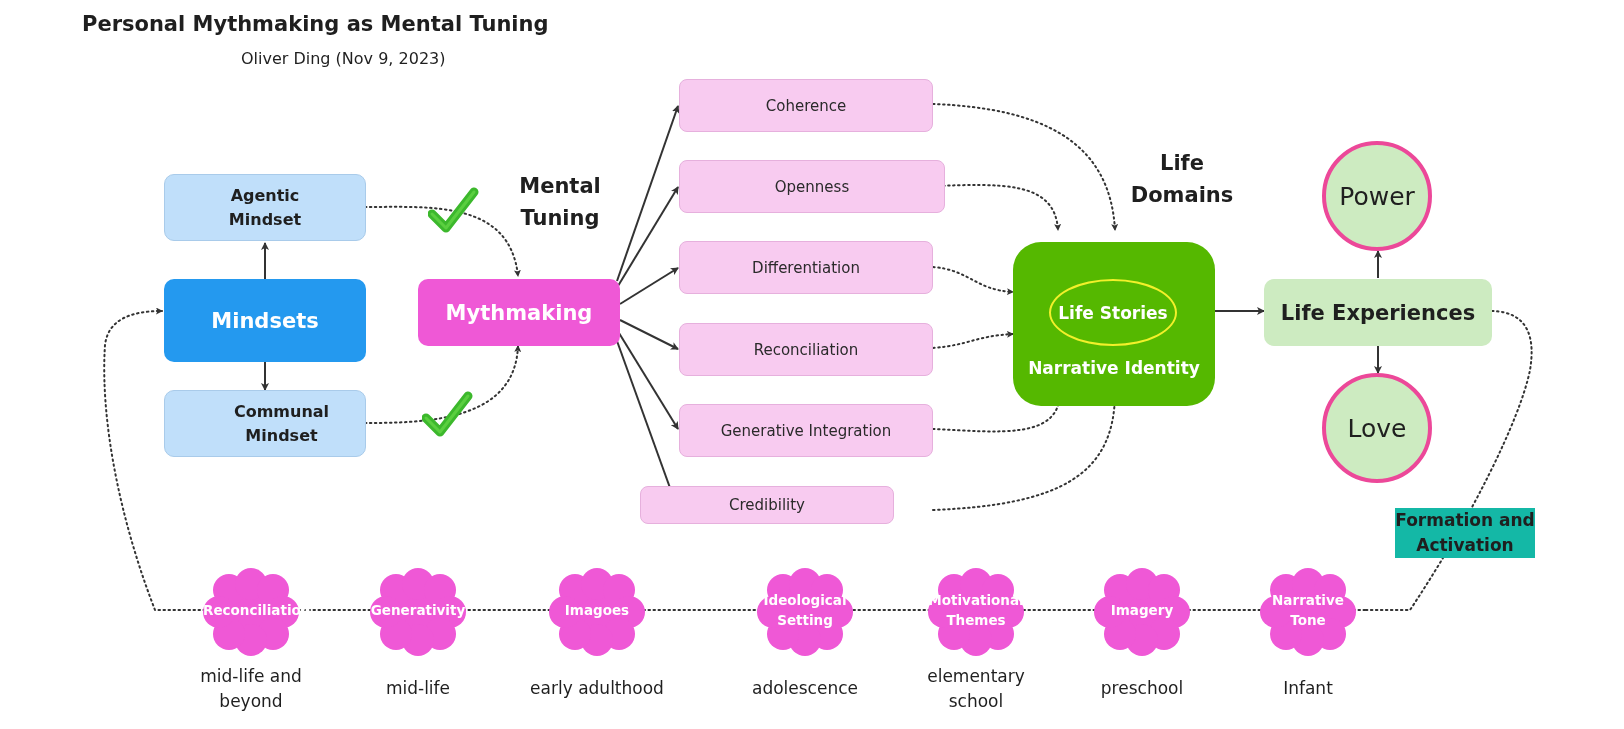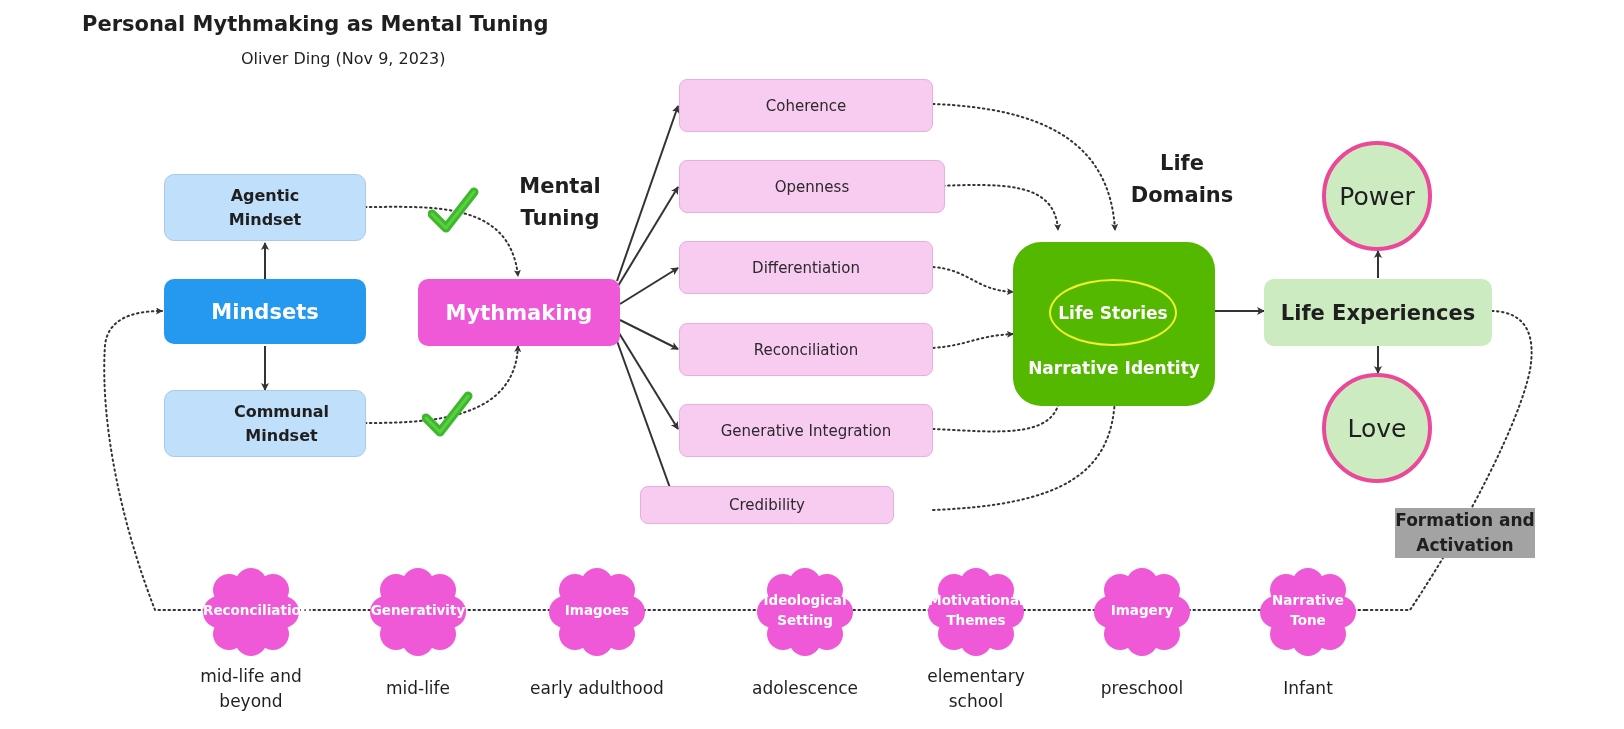--- a/index.html
+++ b/index.html
@@ -68,21 +68,21 @@
     <path d="M933,510 C1060,505 1115,475 1115,392" marker-end="url(#arrs)"></path>
     <path d="M1492,311 C1530,312 1535,340 1530,370 C1520,420 1470,520 1410,610 L1365,610"></path>
     <path d="M1365,610 L155,610"></path>
     <path d="M155,610 C120,520 100,420 105,345 C108,320 130,311 162,311" marker-end="url(#arrs)"></path>
   </g>
 </svg>
 
 <div class="box mind-light" style="left:164px;top:174px;width:202px;height:67px;">
   <span style="width:110px;">Agentic Mindset</span>
 </div>
-<div class="box mind-main" style="left:164px;top:279px;width:202px;height:65px;">
+<div class="box mind-main" style="left:164px;top:279px;width:202px;height:83px;">
   <span>Mindsets</span>
 </div>
 <div class="box mind-light" style="left:164px;top:390px;width:202px;height:67px;">
   <span style="width:110px;margin-left:33px;">Communal Mindset</span>
 </div>
 
 <svg class="abs" style="left:428px;top:186px;" width="52" height="52" viewBox="0 0 52 52">
   <path d="M4,28 L18,42 L46,6" fill="none" stroke="#3cb82c" stroke-width="9" stroke-linecap="round" stroke-linejoin="round"></path>
   <path d="M4,28 L18,42 L46,6" fill="none" stroke="#6ede4c" stroke-width="3" stroke-linecap="round" stroke-linejoin="round" opacity="0.6"></path>
 </svg>
@@ -126,21 +126,21 @@
 <div class="box exp" style="left:1264px;top:279px;width:228px;height:67px;">
   <span>Life Experiences</span>
 </div>
 <div class="box circle" style="left:1322px;top:141px;width:110px;height:110px;">
   <span>Power</span>
 </div>
 <div class="box circle" style="left:1322px;top:373px;width:110px;height:110px;">
   <span>Love</span>
 </div>
 
-<div class="label-bold" style="left:1395px;top:508px;width:140px;font-size:17px;line-height:25px;background:#a3a3a3;text-align:center;">Formation and Activation</div>
+<div class="label-bold" style="left:1395px;top:508px;width:140px;font-size:17px;line-height:25px;background:#14b8a6;text-align:center;">Formation and Activation</div>
 
 <div id="timeline">
     <svg width="112" height="88" viewBox="0 0 112 88" style="position: absolute; left: 195px; top: 568px;">
       <circle cx="56" cy="44" r="32" fill="#ef58d6"></circle>
       <circle cx="34" cy="22" r="16" fill="#ef58d6"></circle>
       <circle cx="56" cy="16" r="16" fill="#ef58d6"></circle>
       <circle cx="78" cy="22" r="16" fill="#ef58d6"></circle>
       <circle cx="88" cy="44" r="16" fill="#ef58d6"></circle>
       <circle cx="78" cy="66" r="16" fill="#ef58d6"></circle>
       <circle cx="56" cy="72" r="16" fill="#ef58d6"></circle>

